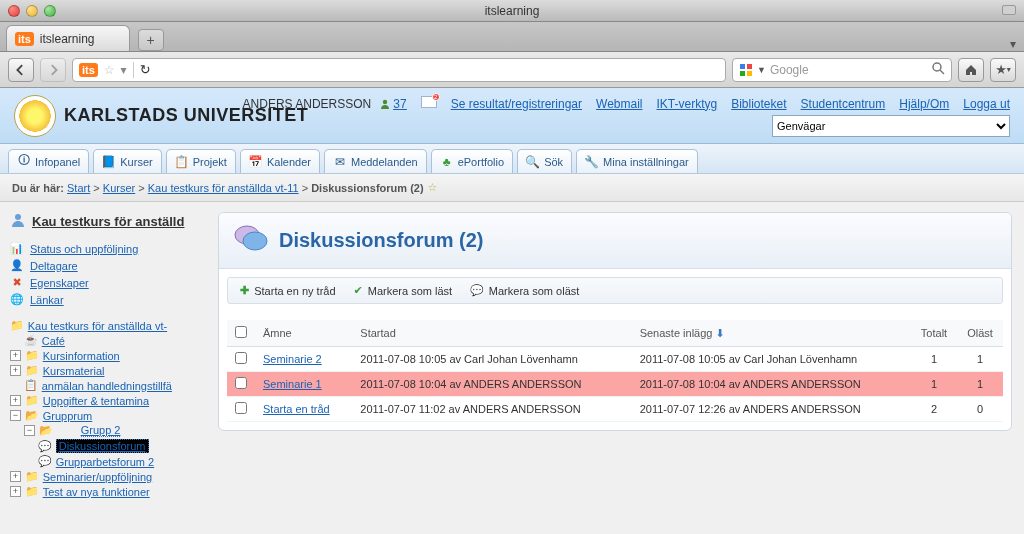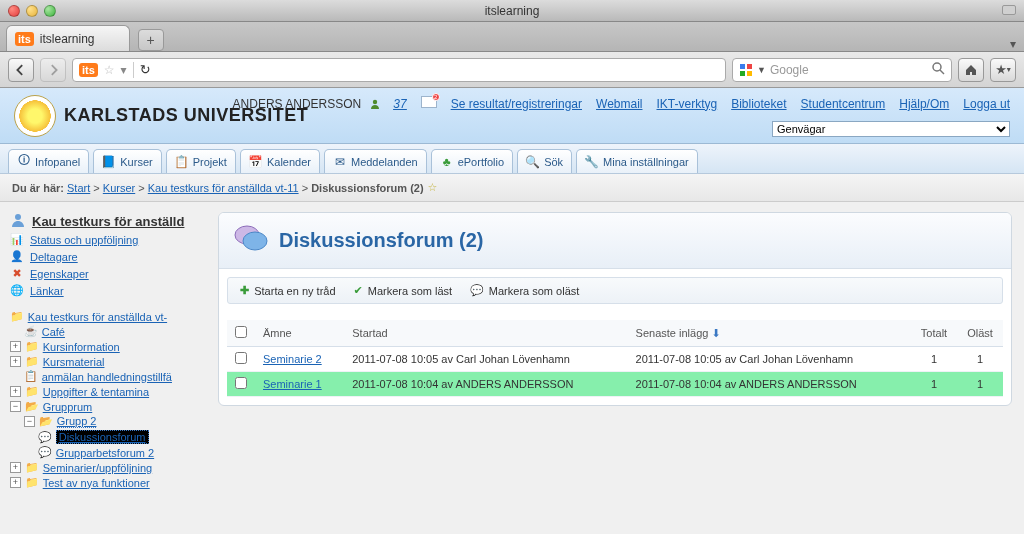--- a/index.html
+++ b/index.html
@@ -31,57 +31,57 @@
   .g-icon{width:14px; height:14px; position:relative;}
   .tiny-btn{width:26px; height:24px; border:1px solid #999; border-radius:4px; background:linear-gradient(#fafafa,#d9d9d9); display:flex; align-items:center; justify-content:center; color:#444; font-size:13px;}
   
   .page{background:#fff;}
   .kau-header{height:56px; background:linear-gradient(#d6e9fb,#bfdcf5); border-bottom:1px solid #9cb9d4; display:flex; align-items:center; padding:0 14px; position:relative;}
   .kau-logo{width:42px; height:42px; border-radius:50%; background:radial-gradient(circle,#fff76b 25%,#f6c13a 55%,#fff 56%); border:1px solid #bba24a; margin-right:8px;}
   .kau-name{font-weight:bold; font-size:18px; letter-spacing:.5px; color:#222;}
   .top-links{position:absolute; right:14px; top:8px; display:flex; gap:14px; align-items:center; font-size:12px;justify-content:space-between;}
   .top-links a{color:#1a63b5; text-decoration:underline;}
   .user-name{color:#333; text-decoration:none;}
-  .person-ico{display:inline-flex; align-items:center; gap:12px; color:#4f8b2e; text-decoration:none;font-style:italic;}
+  .person-ico{display:inline-flex; align-items:center; gap:2px; color:#4f8b2e; text-decoration:none;}
   .shortcut-row{position:absolute; right:14px; bottom:6px;}
-  .shortcut-select{width:238px; height:16px; font-size:11px; border:1px solid #8aa7c2; background:#fff;}
+  .shortcut-select{width:238px; height:22px; font-size:11px; border:1px solid #8aa7c2; background:#fff;}
   
   .mainnav{height:30px; background:linear-gradient(#eef4fb,#d5e5f4); border-bottom:1px solid #b6c9dc; display:flex; align-items:flex-end; padding:0 8px; gap:4px;}
   .mn-tab{display:flex; align-items:center; gap:4px; height:24px; padding:0 8px; background:linear-gradient(#fff,#e9f1f9); border:1px solid #a9c1d9; border-bottom:none; border-top-left-radius:5px; border-top-right-radius:5px; font-size:11px; color:#2b5a8a;}
   .mn-tab .ico{width:14px;height:14px;display:inline-flex;align-items:center;justify-content:center;font-size:12px;}
   
   .breadcrumb{height:28px; background:linear-gradient(#f5f5f5,#e7e7e7); border-bottom:1px solid #ccc; padding:0 12px; display:flex; align-items:center; font-size:11px; color:#555;}
   .breadcrumb b{font-weight:bold;}
   .bc-star{margin-left:4px; color:#c8b94d;}
   
   .cols{display:flex; background:#f0f0f0; height:372px;}
   .sidebar{width:206px; padding:8px; font-size:11px;}
   .sb-box{background:#fff; border:1px solid #d2d2d2; border-radius:3px; padding:6px; margin-bottom:6px;}
-  .sb-title{display:flex; align-items:center; gap:6px; font-weight:bold; font-size:13px; margin-bottom:0;}
+  .sb-title{display:flex; align-items:center; gap:6px; font-weight:bold; font-size:13px; margin-bottom:9px;}
   .sb-list{list-style:none;}
   .sb-list li{display:flex; align-items:center; gap:6px; padding:2px 0;}
   .sb-list .ico{width:14px; text-align:center;}
   .tree{list-style:none; padding:2px;}
   .tree li{display:flex; align-items:center; gap:4px; padding:1px 0;}
   .tree .exp{width:11px; height:11px; border:1px solid #999; background:#fff; display:inline-flex; align-items:center; justify-content:center; font-size:9px; line-height:1; color:#555;}
   .tree .folder{color:#e2b13c;}
   .tree .indent1{padding-left:14px;}
   .tree .indent2{padding-left:28px;}
   .tree .selected{border:1px dotted #3a78c3; background:#000000; padding:0 2px;}
   
   .content{flex:1; padding:10px 12px;}
   .panel{background:#fff; border:1px solid #cfd8e1; border-radius:6px; overflow:hidden;}
   .panel-head{display:flex; align-items:center; gap:10px; padding:10px 14px; background:linear-gradient(#fbfcfe,#e8eff7); border-bottom:1px solid #d6dfe9;}
   .panel-head h1{font-size:20px; color:#2a66a5; font-weight:bold;}
   .toolbar{display:flex; align-items:center; gap:18px; padding:6px 12px; background:linear-gradient(#f8fafc,#edf2f7); border:1px solid #d6dfe9; margin:8px 8px 4px 8px; border-radius:3px; font-size:11px;}
   .toolbar .tb-link{display:flex; align-items:center; gap:5px; cursor:pointer;}
   .tbl{width:calc(100% - 16px); margin:16px 8px 8px 8px; border-collapse:collapse; font-size:11px;}
   .tbl th{text-align:left; padding:6px 8px; border-bottom:1px solid #d6dfe9; color:#555; font-weight:normal; background:#f7f9fb;}
   .tbl td{padding:5px 8px; border-bottom:1px solid #eef2f6;}
-  .tbl tr.alt{background:#86efac;}
+  .tbl tr.alt{background:#fca5a5;}
   .tbl .chk{width:22px; text-align:center;}
   .tbl .tot,.tbl .unr{text-align:center; width:46px;}
   .arrow-down{color:#3a78c3;}
   input[type=checkbox]{width:12px;height:12px;}
 </style>
 </head>
 <body>
 
 <div class="titlebar">
   <div class="tb-btn tb-red"></div>
@@ -288,21 +288,21 @@
             <a>Uppgifter &amp; tentamina</a>
           </li>
         <li>
             <span class="exp">−</span>
             <span class="folder">📂</span>
             <a>Grupprum</a>
           </li>
         <li class="indent1">
             <span class="exp">−</span>
             <span class="folder">📂</span>
-            <a style="border-bottom:1px dotted #3a78c3;">Grupp 2</a>
+            <a style="border-bottom:1px dotted #3a78c3;margin-left:24px;">Grupp 2</a>
           </li>
         <li class="indent2">
             <span>💬</span>
             <a class="selected">Diskussionsforum</a>
           </li>
         <li class="indent2">
             <span>💬</span>
             <a>Grupparbetsforum 2</a>
           </li>
         <li>
@@ -366,19 +366,27 @@
               <td class="unr">1</td>
             </tr>
             <tr class="alt">
               <td class="chk"><input type="checkbox" style=""></td>
               <td><a>Seminarie 1</a></td>
               <td>2011-07-08 10:04 av ANDERS ANDERSSON</td>
               <td>2011-07-08 10:04 av ANDERS ANDERSSON</td>
               <td class="tot">1</td>
               <td class="unr">1</td>
             </tr>
+            <tr>
+              <td class="chk"><input type="checkbox" style=""></td>
+              <td><a>Starta en tråd</a></td>
+              <td>2011-07-07 11:02 av ANDERS ANDERSSON</td>
+              <td>2011-07-07 12:26 av ANDERS ANDERSSON</td>
+              <td class="tot">2</td>
+              <td class="unr">0</td>
+            </tr>
           </tbody>
         </table>
       </div>
     </div>
 
   </div>
 </div>
 
 </body></html>

